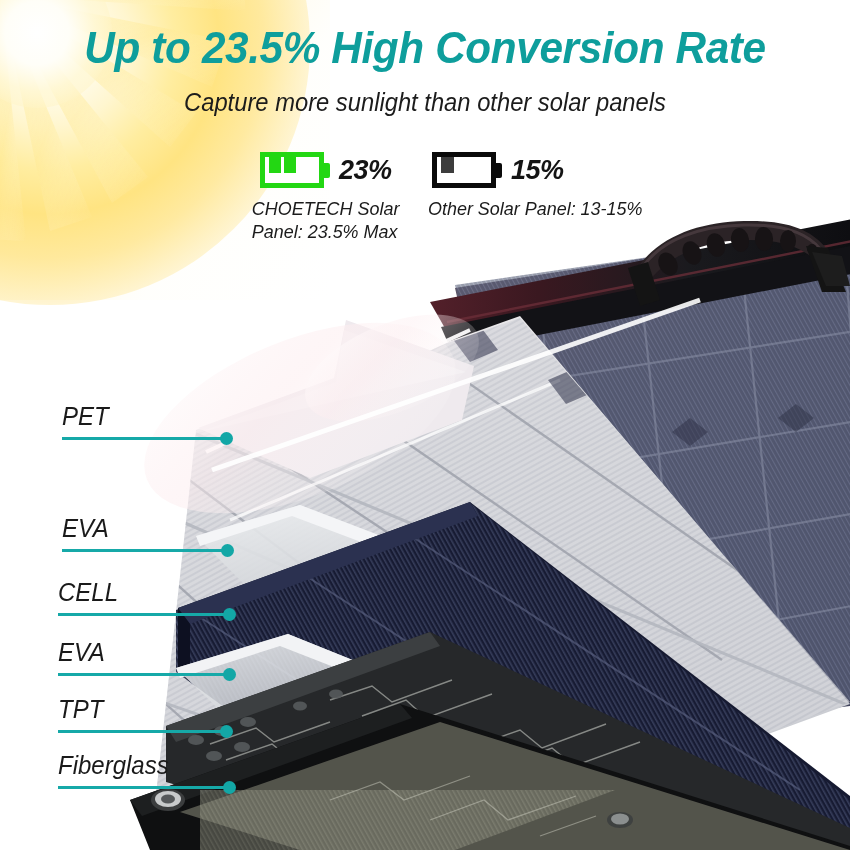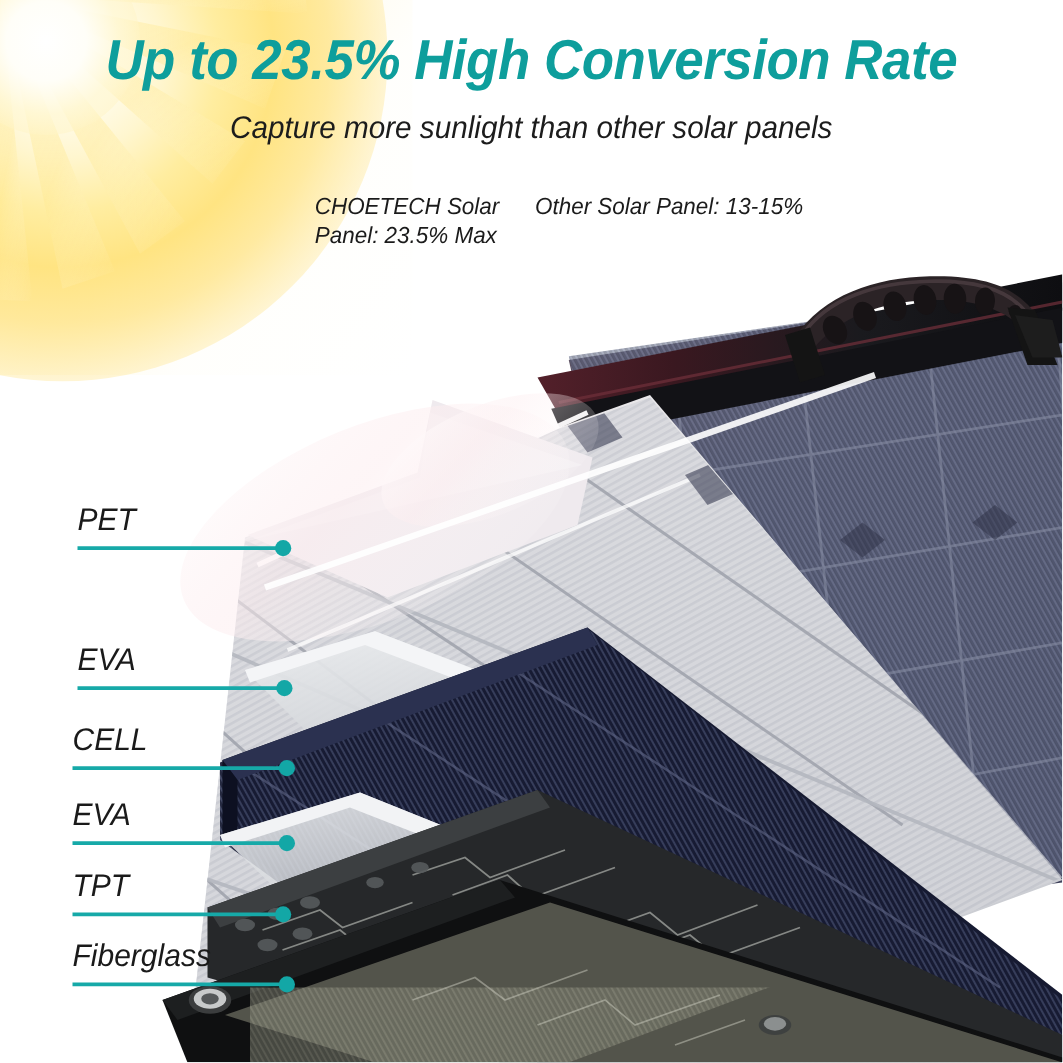--- a/index.html
+++ b/index.html
@@ -478,25 +478,42 @@
       <ellipse cx="168" cy="799" rx="13" ry="8" fill="#c8cacb"></ellipse>
       <ellipse cx="168" cy="799" rx="7" ry="4.5" fill="#55585a"></ellipse>
     </g>
     <ellipse cx="620" cy="820" rx="13" ry="8" fill="#3a3c3d" opacity="0.8"></ellipse>
     <ellipse cx="620" cy="819" rx="9" ry="5.5" fill="#9fa2a3" opacity="0.8"></ellipse>
   </svg>
 
   <div class="compare">
 
     <div class="cmp-col left">
+      <div class="batt-row">
+        <div class="battery green">
+          <div class="body"></div>
+          <div class="seg s1"></div>
+          <div class="seg s2"></div>
+          <div class="nub"></div>
+        </div>
+        <div class="pct">23%</div>
+      </div>
       <div class="cmp-caption">CHOETECH Solar
 Panel: 23.5% Max</div>
     </div>
 
     <div class="cmp-col right">
+      <div class="batt-row">
+        <div class="battery dark">
+          <div class="body"></div>
+          <div class="seg"></div>
+          <div class="nub"></div>
+        </div>
+        <div class="pct">15%</div>
+      </div>
       <div class="cmp-caption">Other Solar Panel:  13-15%</div>
     </div>
 
   </div>
 
   <div class="callouts">
 
     <div class="callout" style="left:30px; top:440px;">
       <div class="lbl">PET</div>
       <div class="line" style="width:163px;"></div>

